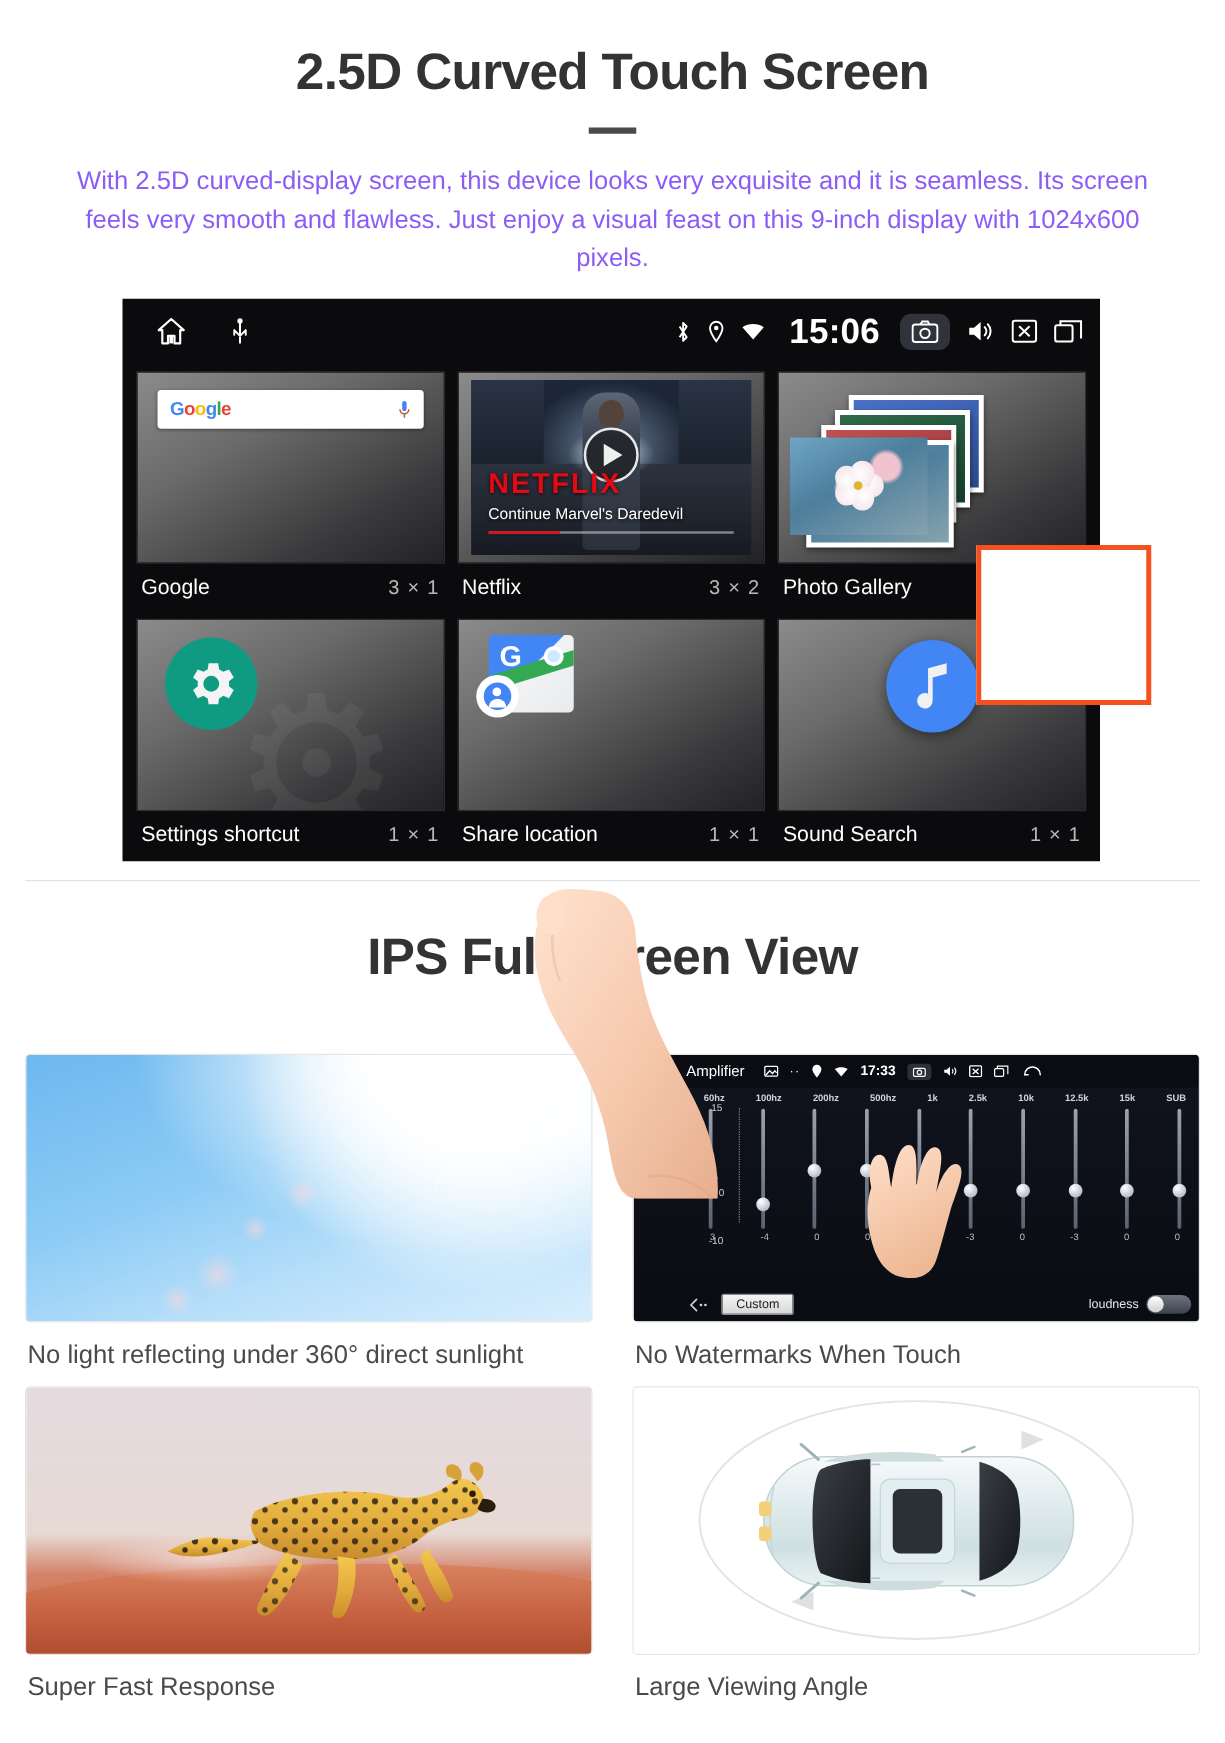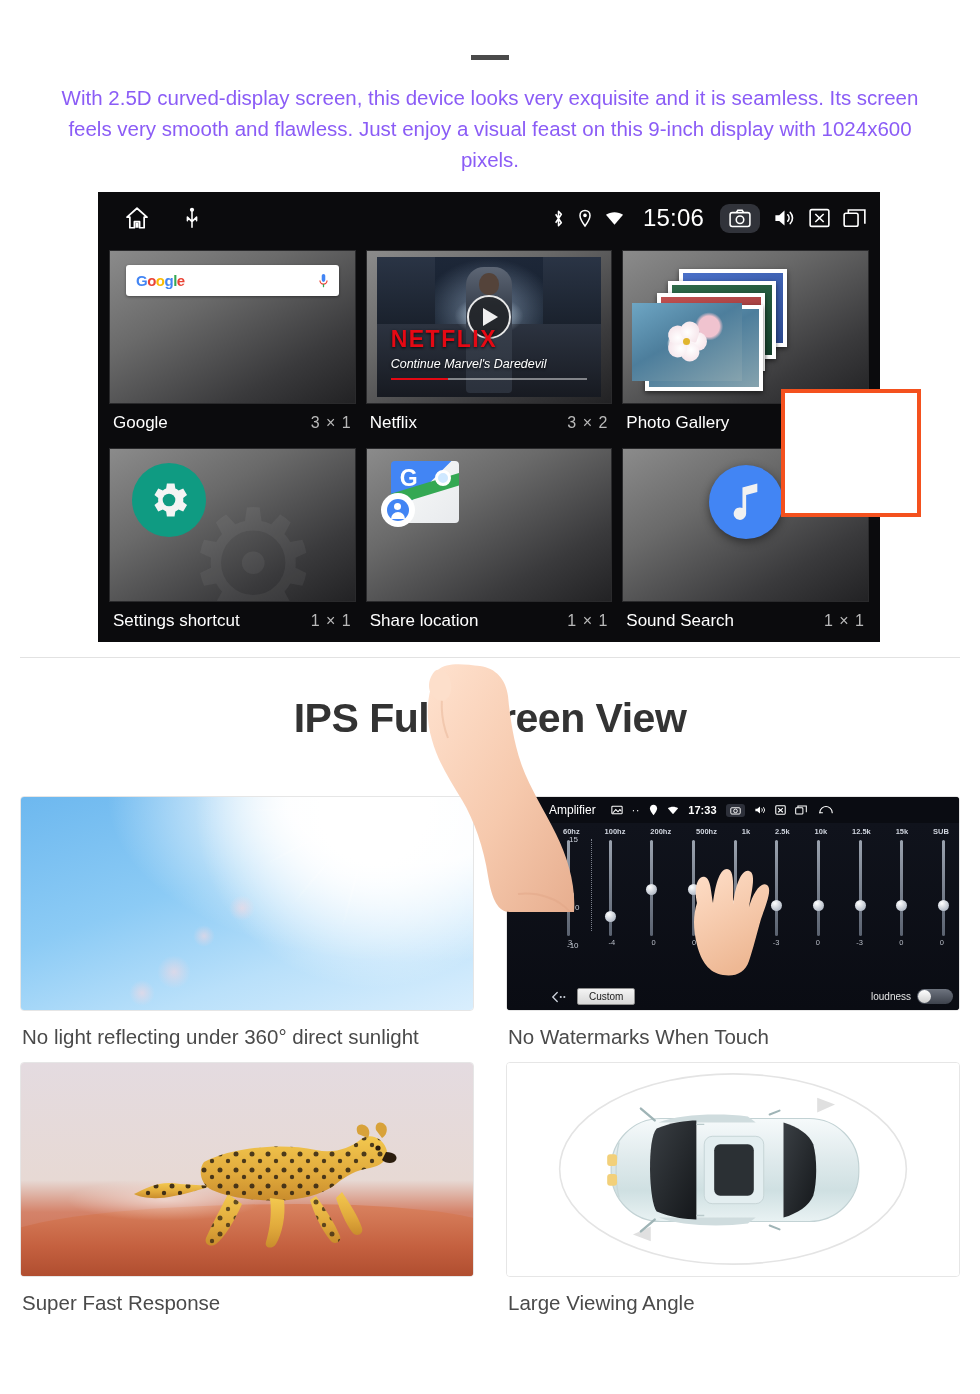--- a/index.html
+++ b/index.html
@@ -42,21 +42,21 @@
     overflow: hidden;
   }
 
   
   .statusbar {
     height: 52px; display: flex; align-items: center;
     padding: 0 14px 0 26px; color: #ffffff;
   }
   .sb-left { display: flex; align-items: center; gap: 34px; }
   .sb-right { margin-left: auto; display: flex; align-items: center; gap: 13px; }
-  .sb-time { font-size: 24px; font-weight: normal; letter-spacing: .2px; margin: 0 3px 0 6px; text-align: center; }
+  .sb-time { font-size: 28px; font-weight: bold; letter-spacing: .2px; margin: 0 3px 0 6px; text-align: center; }
   .ic { display: inline-flex; align-items: center; justify-content: center; }
   .ic svg { display: block; }
   .cam-hl { background: #31333a; border-radius: 9px; padding: 5px 9px; }
 
   
   .grid {
     display: grid;
     grid-template-columns: 1fr 1fr 1fr;
     grid-template-rows: 1fr 1fr;
     gap: 0;
@@ -127,21 +127,21 @@
     border-left: 15px solid #efefef;
     border-top: 9px solid transparent; border-bottom: 9px solid transparent;
   }
   .nf-logo {
     position: absolute; left: 14px; bottom: 44px;
     color: #e50914; font-size: 23px; font-weight: bold; letter-spacing: 1.5px;
     text-shadow: 0 1px 3px rgba(0,0,0,.8);
   }
   .nf-sub {
     position: absolute; left: 14px; bottom: 26px;
-    color: #ffffff; font-size: 12.5px; text-shadow: 0 1px 3px rgba(0,0,0,.9); font-style: italic;
+    color: #ffffff; font-size: 12.5px; text-shadow: 0 1px 3px rgba(0,0,0,.9);
   }
   .nf-prog {
     position: absolute; left: 14px; right: 14px; bottom: 17px;
     height: 2.5px; background: rgba(255,255,255,.45);
   }
   .nf-prog::before {
     content: ''; position: absolute; left: 0; top: 0; bottom: 0;
     width: 29%; background: #e50914;
   }
 
@@ -350,20 +350,21 @@
     background: linear-gradient(180deg,#6e747f,#3d424c); position: relative; }
   .switch i { position: absolute; left: 1px; top: 1px; width: 13px; height: 13px;
     border-radius: 50%; background: linear-gradient(180deg,#ffffff,#cfcfcf); }
   .amp-hand { position: absolute; left: 38%; top: 28%; width: 120px; height: 120px; }
 </style>
 </head>
 <body>
 
 <div class="section-1">
 
+  <h1 class="sec-title">2.5D Curved Touch Screen</h1>
   <div class="title-rule"></div>
   <p class="sec-desc">With 2.5D curved-display screen, this device looks very exquisite and it is seamless. Its screen feels very smooth and flawless. Just enjoy a visual feast on this 9-inch display with 1024x600 pixels.</p>
 
   <div class="screen-wrap">
 
     <div class="android">
 
       <div class="statusbar">
         <div class="sb-left">
           <span class="ic">

